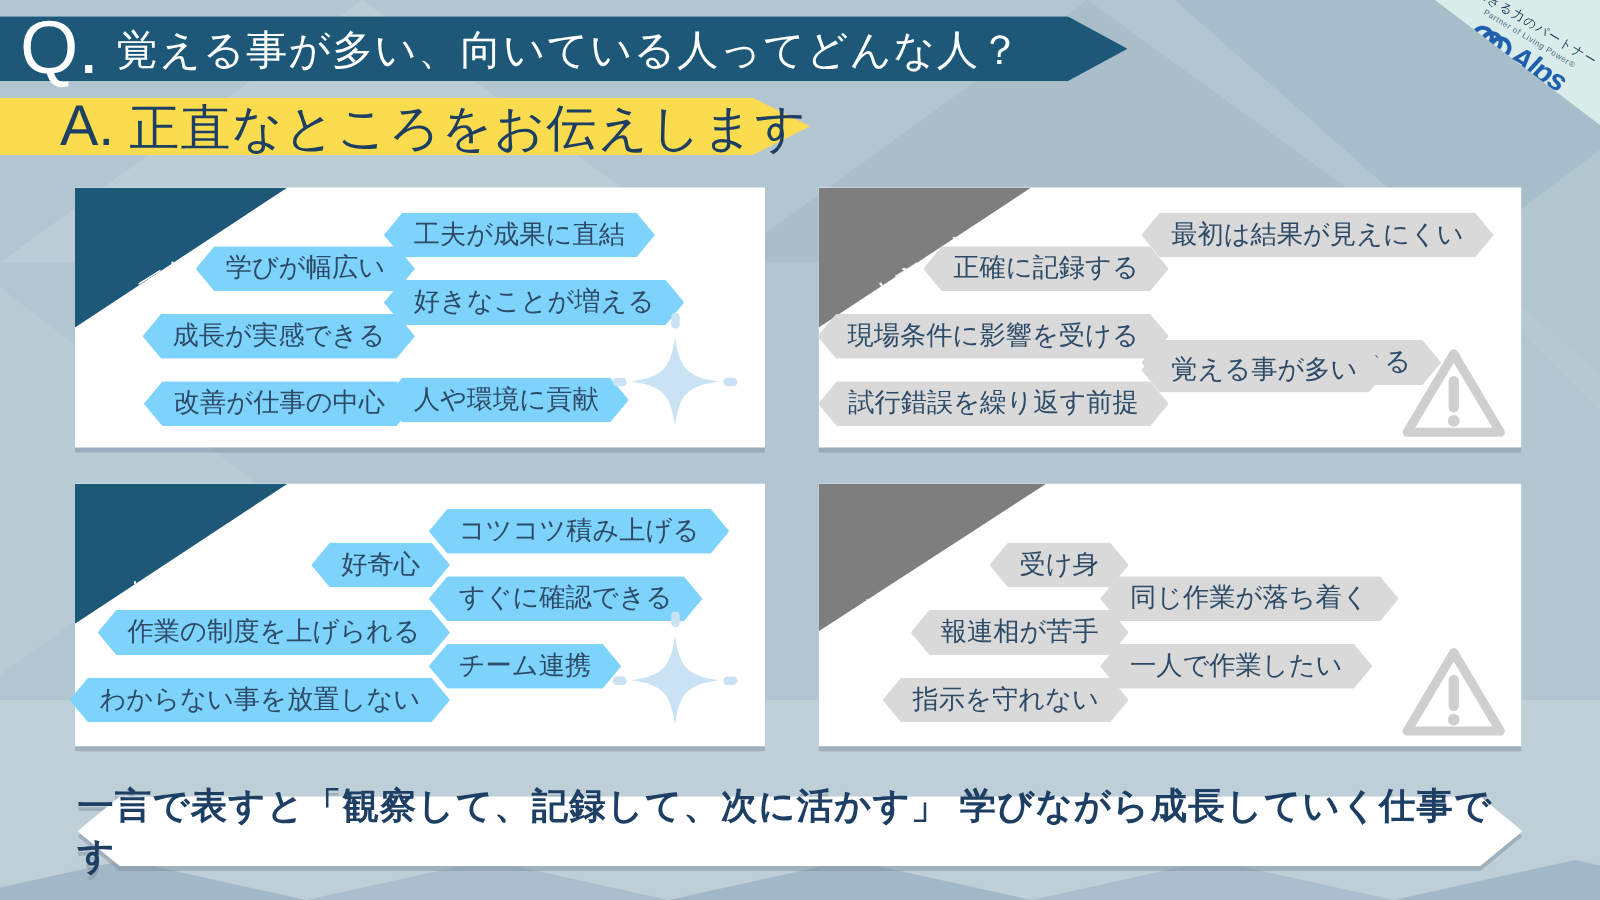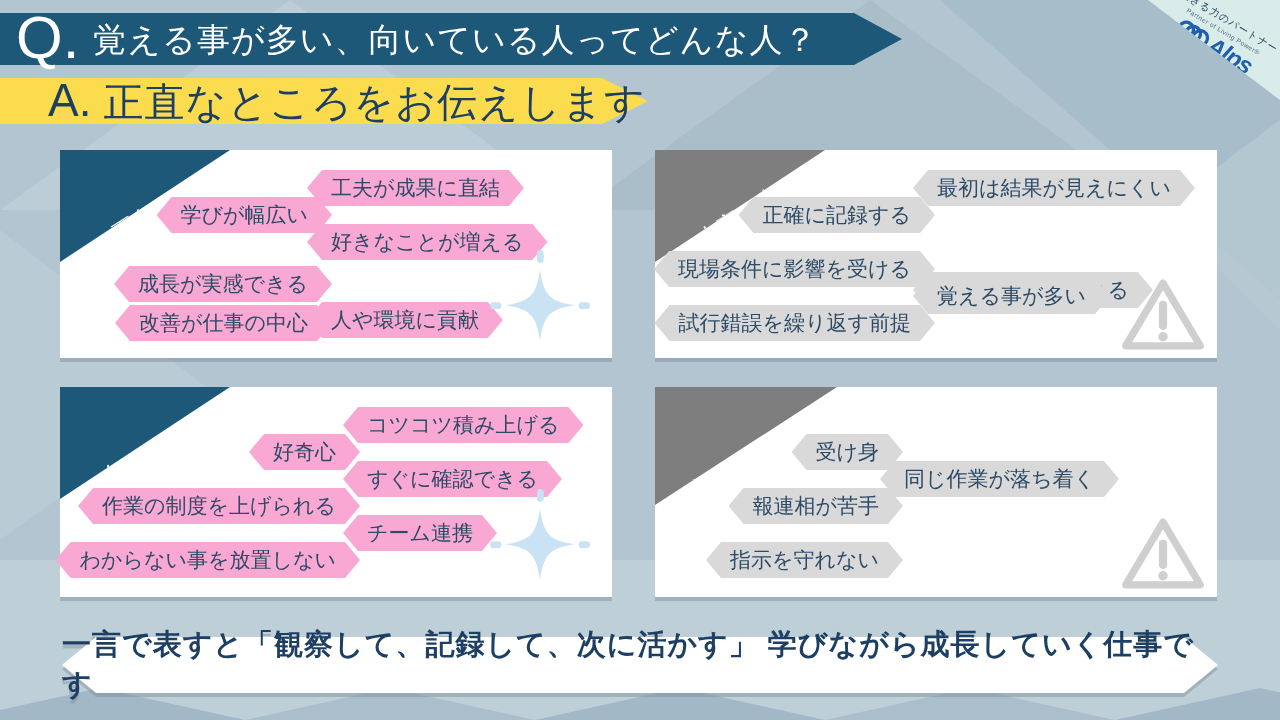--- a/index.html
+++ b/index.html
@@ -35,21 +35,21 @@
   .panel.gray .corner-tri{background:#7e7e7e;}
   .corner-label{
     position:absolute;color:#ffffff;text-align:center;
     transform:rotate(-32deg);letter-spacing:1px;
   }
   .tag{
     position:absolute;height:36px;line-height:36px;white-space:nowrap;
     padding:0 24px;font-size:21px;color:#2d4a66;
     clip-path:polygon(15px 0,calc(100% - 15px) 0,100% 50%,calc(100% - 15px) 100%,15px 100%,0 50%);
   }
-  .panel.blue .tag{background:#f9a8d4;}
+  .panel.blue .tag{background:#7dd3fc;}
   .panel.gray .tag{background:#d9d9d9;}
   .panel-icon{position:absolute;}
   .icon-sparkle{right:22px;bottom:2px;}
   .icon-warning{right:8px;bottom:4px;}
 
   
   .footer-wrap{left:62px;top:637px;width:1156px;height:56px;filter:drop-shadow(0 4px 0 rgba(122,140,155,.45));}
   .footer-shape{background:#ffffff;clip-path:polygon(34px 0,calc(100% - 34px) 0,100% 50%,calc(100% - 34px) 100%,34px 100%,0 50%);}
   .footer-content{position:relative;height:100%;display:flex;align-items:center;justify-content:center;
     color:#1d3f63;font-size:29px;font-weight:700;letter-spacing:1px;}
@@ -100,21 +100,21 @@
 </div>
 
 <div id="panels">
     <div class="panel blue" style="left: 60px; top: 150px; width: 552px; height: 208px;">
       <div class="corner-tri" style="width: 170px; height: 112px;">
         <span class="corner-label" style="left: 10px; top: 52px; width: 150px; font-size: 22px;">面白さ</span>
       </div>
       <div class="tag" style="top: 20px; left: 247px;">工夫が成果に直結</div>
       <div class="tag" style="top: 47px; right: 280px;">学びが幅広い</div>
       <div class="tag" style="top: 74px; left: 247px;">好きなことが増える</div>
-      <div class="tag" style="top: 101px; right: 280px; margin-top: 15px;">成長が実感できる</div>
+      <div class="tag" style="top: 101px; right: 280px;">成長が実感できる</div>
       <div class="tag" style="top: 128px; left: 247px; margin-top: 24px;">人や環境に貢献</div>
       <div class="tag" style="top: 155px; right: 280px;">改善が仕事の中心</div>
       <svg class="panel-icon icon-sparkle" width="100" height="106" viewBox="0 0 132 140">
         <g fill="#c9e3f4">
           <rect x="62" y="0" width="9" height="17" rx="4.5"></rect>
           <path d="M66 26 C71 60 79 68 112 73 C79 78 71 86 66 120 C61 86 53 78 20 73 C53 68 61 60 66 26 Z"></path>
           <rect x="0" y="69" width="15" height="9" rx="4.5"></rect>
           <rect x="117" y="69" width="15" height="9" rx="4.5"></rect>
         </g>
       </svg>
@@ -154,20 +154,21 @@
         </g>
       </svg>
     </div>
     <div class="panel gray" style="left: 655px; top: 387px; width: 562px; height: 210px;">
       <div class="corner-tri" style="width: 182px; height: 118px;">
         <span class="corner-label" style="left: 2px; top: 58px; width: 176px; font-size: 20px;">合わないかも</span>
       </div>
       <div class="tag" style="top: 74px; left: 225px;">同じ作業が落ち着く</div>
       <div class="tag" style="top: 47px; right: 314px;">受け身</div>
       <div class="tag" style="top: 101px; right: 314px;">報連相が苦手</div>
+      <div class="tag" style="top: 128px; left: 225px;">一人で作業したい</div>
       <div class="tag" style="top: 155px; right: 314px;">指示を守れない</div>
       <svg class="panel-icon icon-warning" width="92" height="80" viewBox="0 0 100 88">
         <path d="M50 10 L91 79 L9 79 Z" fill="none" stroke="#cfcfcf" stroke-width="8" stroke-linejoin="round"></path>
         <line x1="50" y1="34" x2="50" y2="57" stroke="#cfcfcf" stroke-width="9" stroke-linecap="round"></line>
         <circle cx="50" cy="69" r="5.2" fill="#cfcfcf"></circle>
       </svg>
     </div>
   </div>
 
 <div class="banner-wrap footer-wrap">

